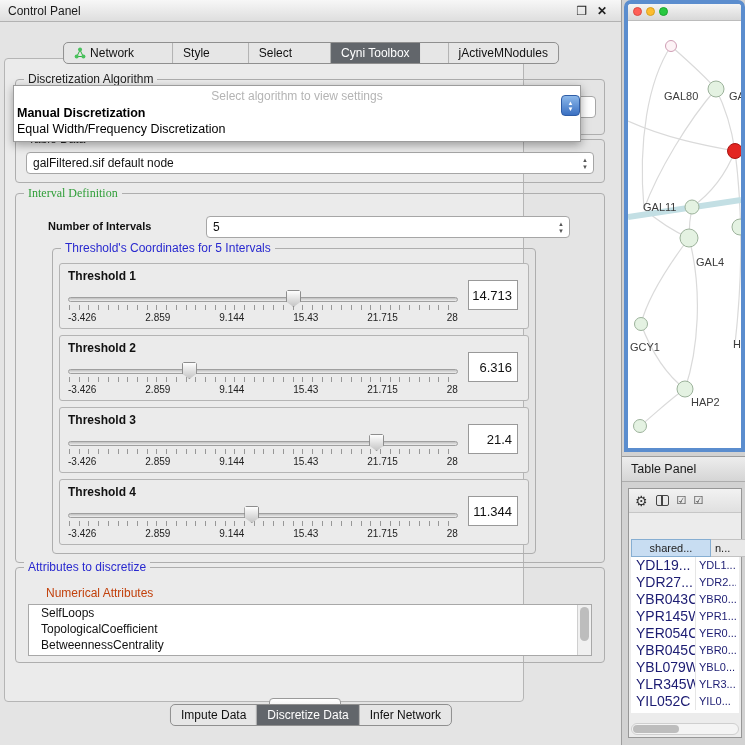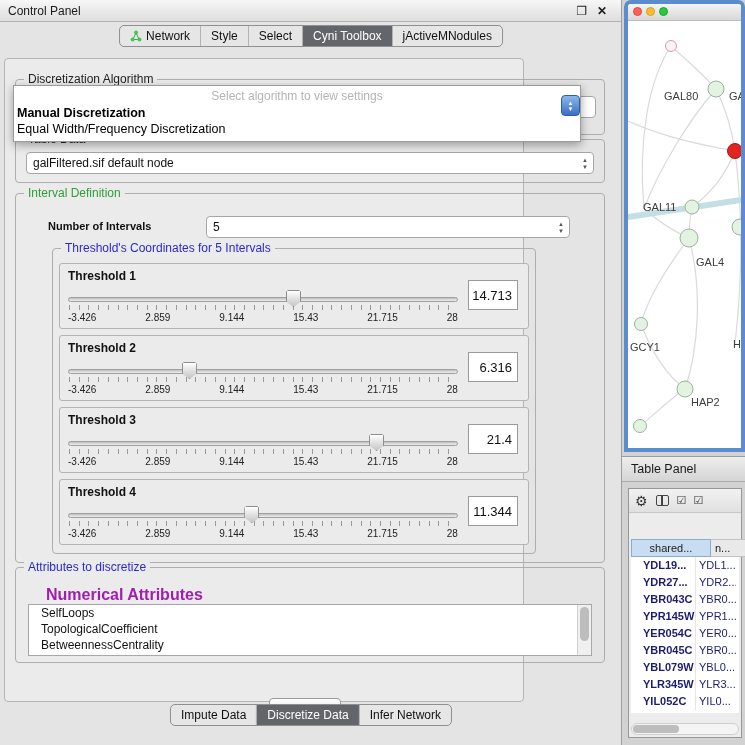--- a/index.html
+++ b/index.html
@@ -9,21 +9,21 @@
   .titlebar{position:absolute;left:0;top:0;width:100%;height:22px;background:linear-gradient(#f7f7f7,#dedede);border-bottom:1px solid #b2b2b2;box-sizing:border-box;}
   .titlebar .ttl{position:absolute;left:8px;top:0;line-height:22px;font-size:12px;color:#1a1a1a;}
   .win-ico{position:absolute;top:0;line-height:22px;font-size:12px;color:#222;cursor:default;}
   .segstrip{position:absolute;left:311px;transform:translateX(-50%);display:flex;border:1px solid #8f8f8f;border-radius:5px;overflow:hidden;background:#e6e6e6;font-size:12px;white-space:nowrap;z-index:5;}
   .seg{padding:3px 10px;border-left:1px solid #b3b3b3;display:flex;align-items:center;gap:4px;color:#111;}
   .seg:first-child{border-left:none;}
   .seg.selected{background:var(--tab_selected_bg);color:#fff;}
   .mainpanel{position:absolute;left:4px;top:58px;width:520px;height:644px;background:#ebebeb;border:1px solid #b5b5b5;border-radius:4px;box-sizing:border-box;}
   .group{position:absolute;border:1px solid #aeaeae;border-radius:4px;box-sizing:border-box;}
   .legend{position:absolute;top:-8px;left:8px;background:#ebebeb;padding:0 4px;font-size:12px;color:#222;white-space:nowrap;}
-  .legend.green{color:var(--green_title);}
+  .legend.green{color:var(--green_title);font-family:Liberation Serif, serif;}
   .legend.blue{color:var(--blue_title);}
   .combo{position:absolute;background:#fff;border:1px solid #a6a6a6;border-radius:4px;font-size:12px;display:flex;align-items:center;padding:0 18px 0 6px;height:22px;box-sizing:border-box;color:#111;}
   .updown{position:absolute;right:5px;top:4px;display:flex;flex-direction:column;font-size:6px;line-height:7px;color:#555;}
   .updown span{font-style:normal;}
   
   .algo-dropdown{position:absolute;left:8px;top:26px;width:566px;background:#fff;border:1px solid #9c9c9c;box-shadow:0 3px 9px rgba(0,0,0,.35);z-index:20;padding-bottom:4px;}
   .dd-placeholder{text-align:center;color:#b4b4b4;font-size:12px;padding:3px 0 2px;}
   .dd-option{font-size:12.5px;padding:1px 3px;color:#000;}
   .dd-option.bold{font-weight:bold;}
   .blue-btn{position:absolute;left:556px;top:36px;width:19px;height:21px;border-radius:4px;background:linear-gradient(#8cb8ea,#3a70c2);border:1px solid #2f5da6;box-sizing:border-box;z-index:30;display:flex;flex-direction:column;align-items:center;justify-content:center;color:#fff;font-size:6px;line-height:6px;}
@@ -59,40 +59,40 @@
   .tbl-toolbar{height:24px;border-bottom:1px solid #c6c6c6;background:linear-gradient(#f2f2f2,#e0e0e0);display:flex;align-items:center;gap:8px;padding:0 6px;box-sizing:border-box;}
   .gear{font-size:14px;color:#333;line-height:14px;}
   .cols-ico{width:13px;height:11px;border:1.5px solid #444;border-radius:2px;position:relative;box-sizing:border-box;}
   .cols-ico::after{content:"";position:absolute;left:4.5px;top:0;width:1.5px;height:100%;background:#444;}
   .chk{font-size:11px;color:#333;line-height:11px;letter-spacing:-1px;}
   .tbl-header{position:absolute;top:50px;left:2px;display:flex;}
   .th1{width:80px;height:18px;background:var(--table_header_selected);border:1px solid #86aed2;font-size:11px;display:flex;align-items:center;justify-content:center;box-sizing:border-box;color:#222;}
   .th2{width:44px;height:18px;background:#e9e9e9;border:1px solid #c2c2c2;border-left:none;font-size:11px;display:flex;align-items:center;padding-left:4px;box-sizing:border-box;color:#222;}
   .tbl-rows{position:absolute;top:68px;left:2px;width:108px;height:156px;background:#fff;overflow:hidden;}
   .tbl-row{display:flex;height:17px;}
-  .td1{width:64px;font-size:11px;color:var(--row_text);padding-left:12px;box-sizing:border-box;line-height:17px;white-space:nowrap;overflow:hidden;font-weight:bold;}
+  .td1{width:64px;font-size:14px;color:var(--row_text);padding-left:5px;box-sizing:border-box;line-height:17px;white-space:nowrap;overflow:hidden;}
   .td2{width:41px;font-size:11px;color:var(--row_text);padding-left:3px;box-sizing:border-box;line-height:17px;border-left:1px solid #e6e6e6;white-space:nowrap;overflow:hidden;}
   .tbl-hscroll{position:absolute;bottom:2px;left:2px;width:108px;height:12px;background:#f4f4f4;border:1px solid #cfcfcf;border-radius:6px;box-sizing:border-box;}
   .tbl-hscroll .thumb{position:absolute;left:1px;top:1px;width:46px;height:8px;background:#bdbdbd;border-radius:5px;}
   .net-label{font-size:11px;fill:#3c3c3c;}
 </style>
 </head>
 <body>
 
 <div class="stage">
 
   <div class="control-panel">
 
     <div class="titlebar">
       <span class="ttl">Control Panel</span>
       <span class="win-ico" style="right:34px;">❐</span>
       <span class="win-ico" style="right:14px;font-weight:bold;">✕</span>
     </div>
 
-    <div class="segstrip" style="top:25px;">
+    <div class="segstrip" style="top:42px;gap:28px;">
       <div class="seg">
         <svg width="12" height="12" viewBox="0 0 12 12">
           <line x1="6" y1="3" x2="2.8" y2="9.5" stroke="#2fae3e" stroke-width="1"></line>
           <line x1="6" y1="3" x2="9.2" y2="9.5" stroke="#2fae3e" stroke-width="1"></line>
           <line x1="2.8" y1="9.5" x2="9.2" y2="9.5" stroke="#2fae3e" stroke-width="1"></line>
           <circle cx="6" cy="2.6" r="2" fill="#49c25d"></circle>
           <circle cx="2.6" cy="9.5" r="2" fill="#49c25d"></circle>
           <circle cx="9.4" cy="9.5" r="2" fill="#49c25d"></circle>
         </svg>
         <span>Network</span>
@@ -223,21 +223,21 @@
                   <span class="scale-lab">28</span>
               </div>
             </div>
           </div>
 
         </div>
       </div>
 
       <div class="group" style="left:10px;top:508px;width:590px;height:96px;">
         <span class="legend blue">Attributes to discretize</span>
-        <span style="position:absolute;left:30px;top:18px;font-size:16px;font-weight:bold;color:#a21caf;">Numerical Attributes</span>
+        <span style="position:absolute;left:30px;top:18px;font-size:12px;font-weight:normal;color:#c2410c;">Numerical Attributes</span>
         <div class="attr-list">
           <div class="attr-item">SelfLoops</div>
             <div class="attr-item">TopologicalCoefficient</div>
             <div class="attr-item">BetweennessCentrality</div>
           <div class="attr-vscroll">
               <div class="thumb"></div>
             </div>
         </div>
       </div>
 

